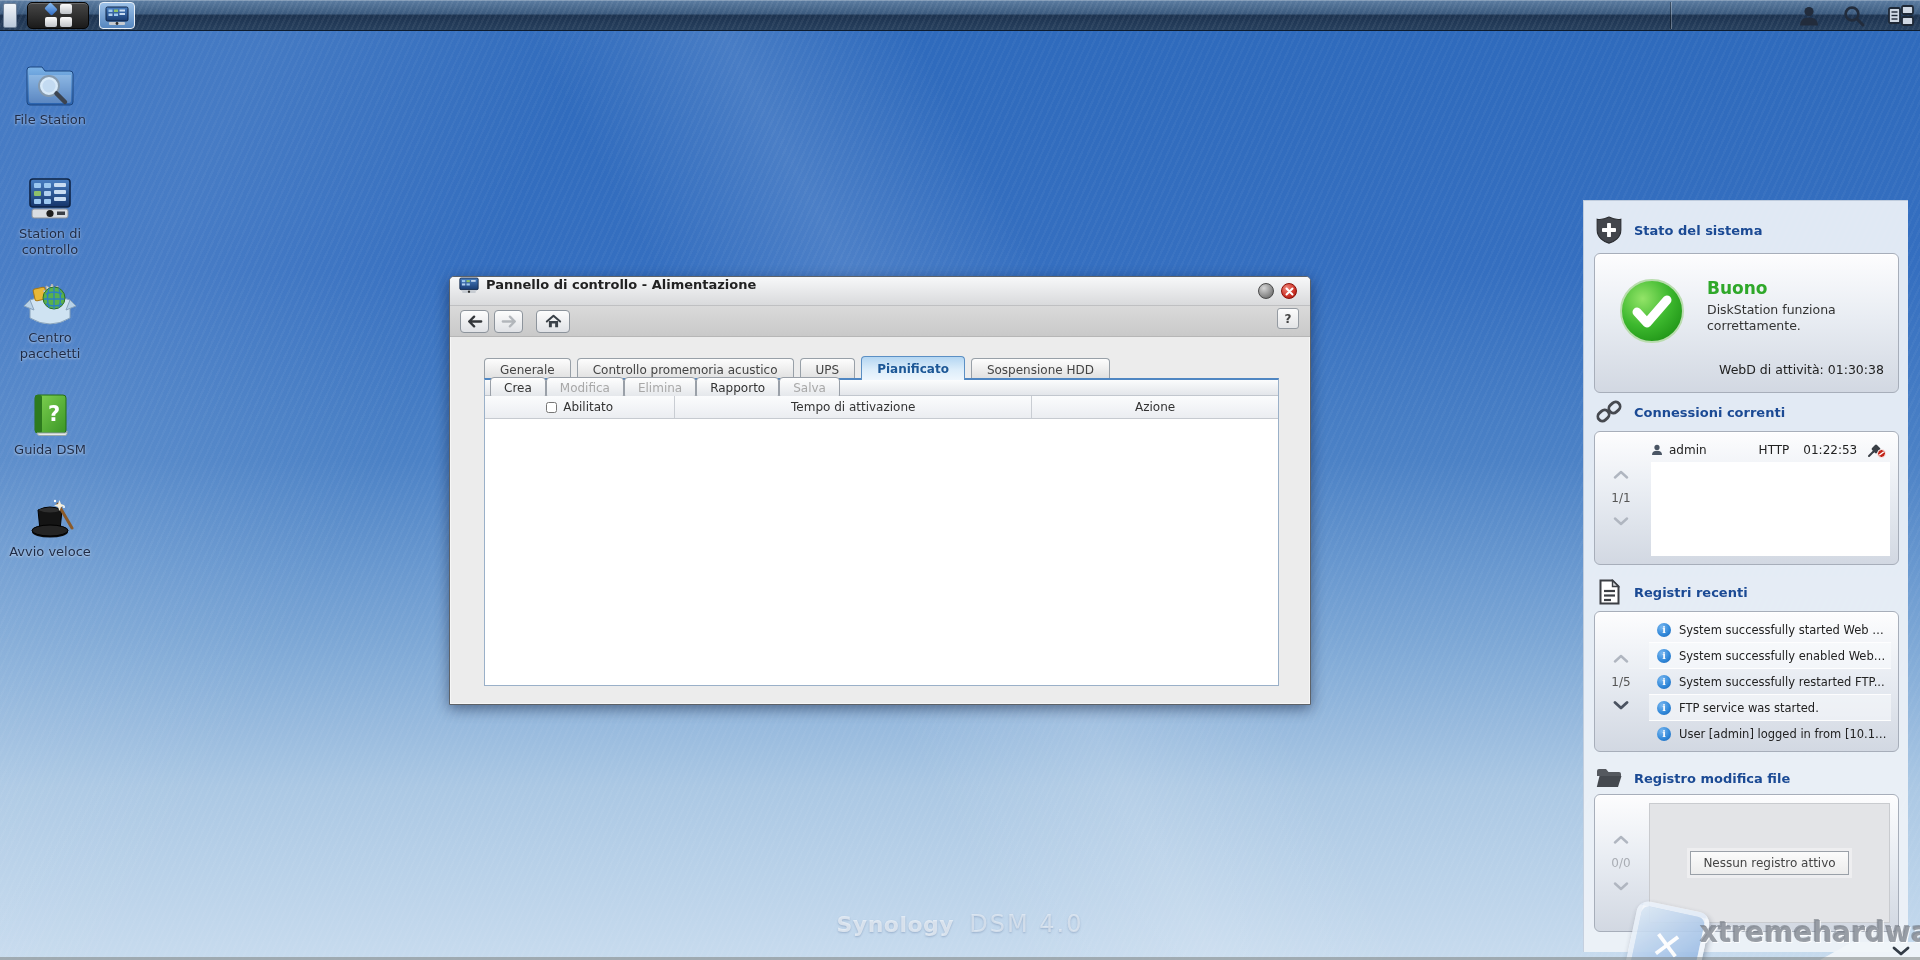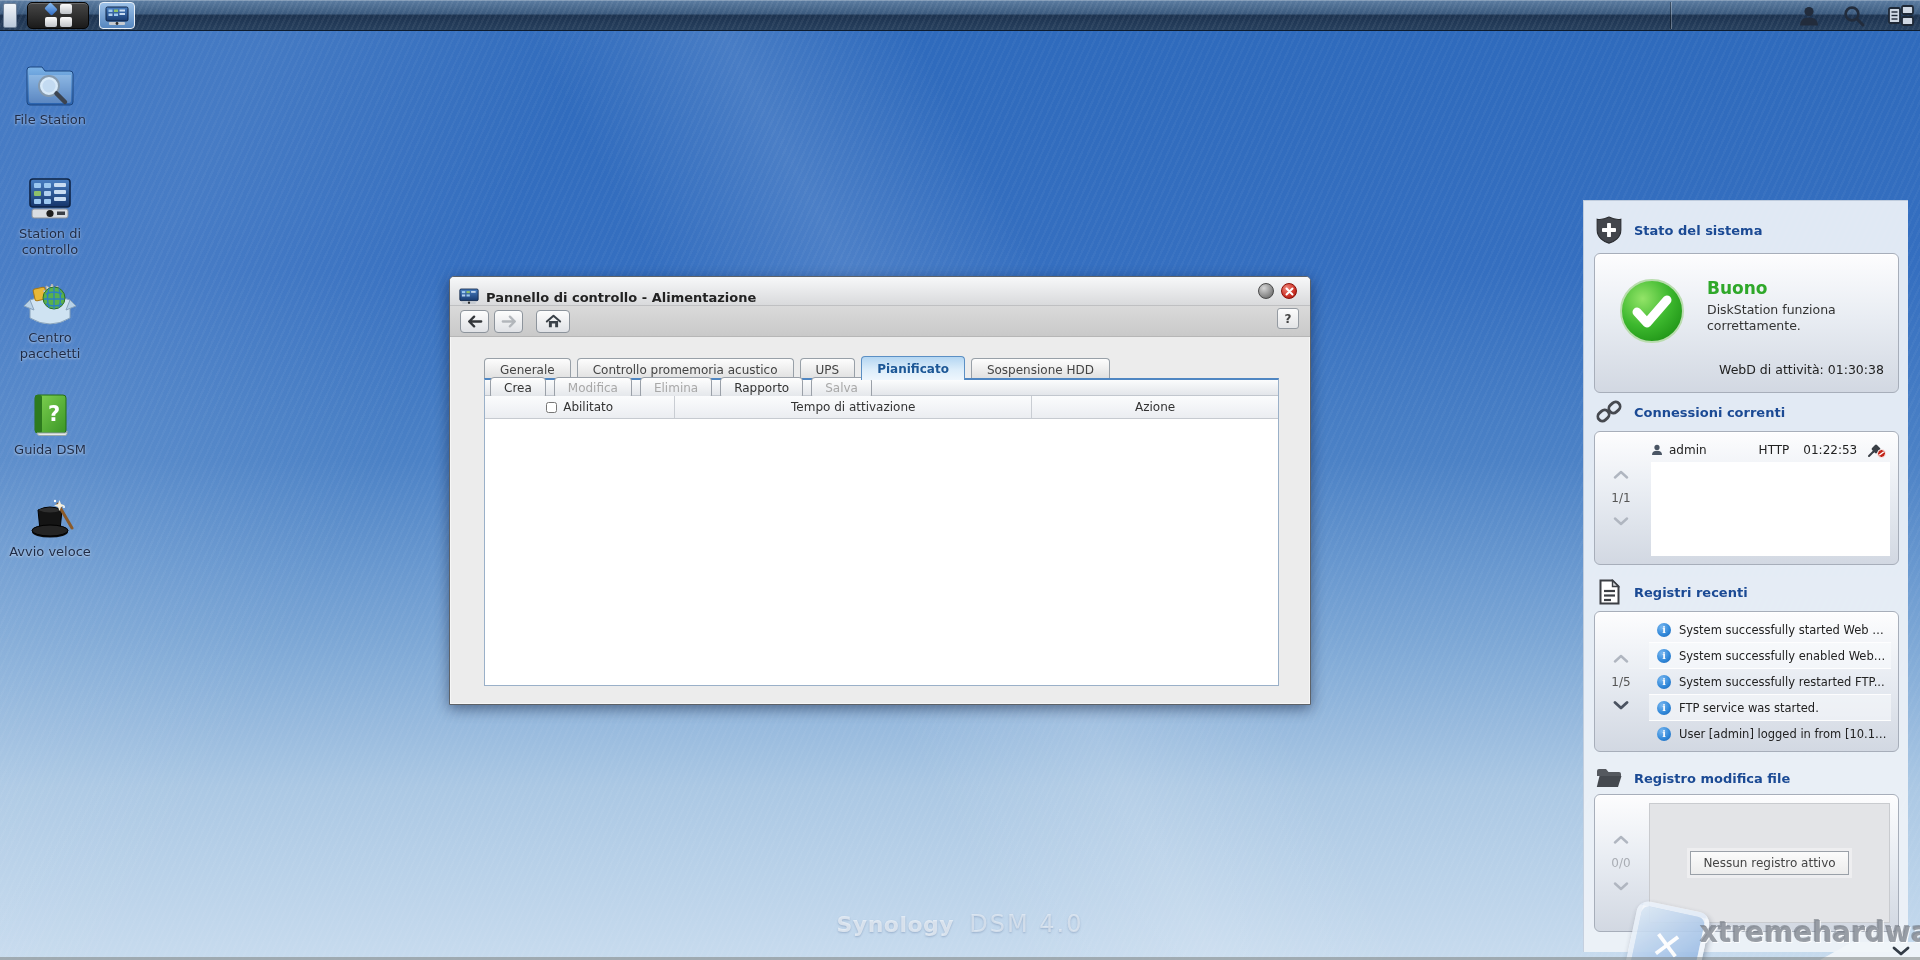--- a/index.html
+++ b/index.html
@@ -41,21 +41,21 @@
     align-items:center; gap:4px; cursor:default; }
   .dicon .lbl { font-size:13px; color:#1f2b46; text-align:center; line-height:1.22;
     text-shadow:0 1px 2px rgba(255,255,255,0.45), 0 0 5px rgba(255,255,255,0.35); }
 
   
   .win { position:absolute; left:449px; top:276px; width:862px; height:429px;
     background:#ececec; border:1px solid #5d6268; border-radius:5px 5px 0 0;
     box-shadow:0 4px 14px rgba(0,10,40,0.45), inset 0 0 0 1px rgba(255,255,255,0.55); z-index:20; }
   .win-titlebar { position:absolute; left:0; top:0; right:0; height:29px; border-radius:4px 4px 0 0;
     background:linear-gradient(180deg,#f7f8f9,#d9dadc); border-bottom:1px solid #bfc0c2;
-    display:flex; align-items:flex-end; padding-left:9px; }
+    display:flex; align-items:flex-start; padding-left:9px; }
   .win-title { font-size:13px; font-weight:bold; color:#222; margin-left:7px; }
   .win-ctrl { position:absolute; top:6px; width:16px; height:16px; border-radius:50%; }
   .win-min { right:36px; background:radial-gradient(circle at 35% 30%, #d6d6d6, #8e8e8e 58%, #595959);
     border:1px solid #4a4a4a; }
   .win-close { right:13px; background:radial-gradient(circle at 35% 30%, #f28a7e, #cc3328 58%, #9c130c);
     border:1px solid #8a1008; display:flex; align-items:center; justify-content:center; }
   .win-nav { position:absolute; left:0; top:29px; right:0; height:31px;
     background:linear-gradient(180deg,#dadada,#c9c9c9); border-bottom:1px solid #b6b6b6; }
   .nav-btn { position:absolute; top:4px; height:23px; border:1px solid #8d949c; border-radius:4px;
     background:linear-gradient(180deg,#fdfdfd,#dfe1e5);
@@ -69,21 +69,21 @@
   .tab { height:22px; padding:0 15px; display:flex; align-items:center; font-size:12px; color:#444;
     background:linear-gradient(180deg,#fdfdfd,#dedede); border:1px solid #98a0a8; border-bottom:none;
     border-radius:4px 4px 0 0; white-space:nowrap; }
   .tab.active { height:24px; font-weight:bold; color:#1c5796; z-index:3; position:relative;
     background:linear-gradient(180deg,#b4d6f2 0%, #dcedfa 55%, #eef6fd 100%);
     border:1px solid #5b8fc4; border-bottom:none; }
   .tabpanel { position:absolute; left:34px; top:101px; width:795px; height:308px;
     border:1px solid #9ab0c8; border-top:2px solid #4f86c2; background:#fff; z-index:2;
     display:flex; flex-direction:column; }
   .ttoolbar { height:16px; background:linear-gradient(180deg,#fbfcfd,#e3e6ea);
-    border-bottom:1px solid #c2c7ce; display:flex; align-items:center; gap:8px; padding:0 5px; }
+    border-bottom:1px solid #c2c7ce; display:flex; align-items:center; gap:0; padding:0 5px; }
   .tbtn { height:22px; padding:0 13px; border:1px solid #9aa0a8; border-radius:4px; font-size:12px;
     color:#333; background:linear-gradient(180deg,#fefefe,#e2e5e9);
     display:flex; align-items:center; }
   .tbtn.disabled { color:#a8a8a8; }
   .thead { height:23px; display:flex; background:linear-gradient(180deg,#fbfcfd,#ebedf1);
     border-bottom:1px solid #c6cad0; font-size:12px; color:#333; }
   .thead .col { display:flex; align-items:center; justify-content:center; gap:6px;
     border-right:1px solid #c9cdd3; height:100%; }
   .thead .col:last-child { border-right:none; }
   .tbody { flex:1; background:#fff; }

